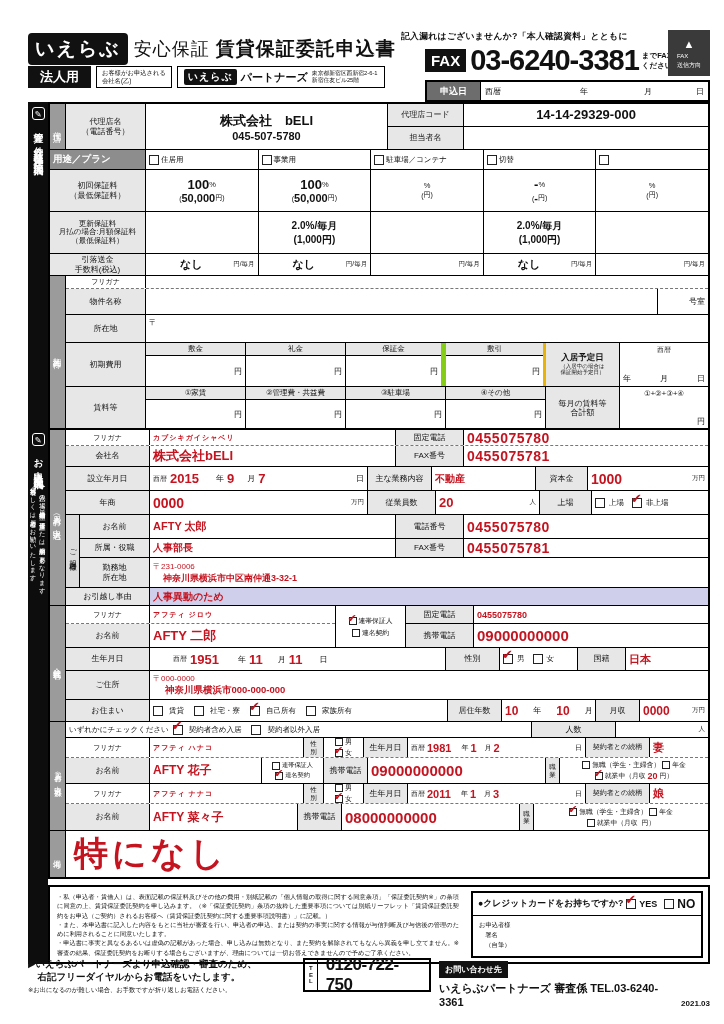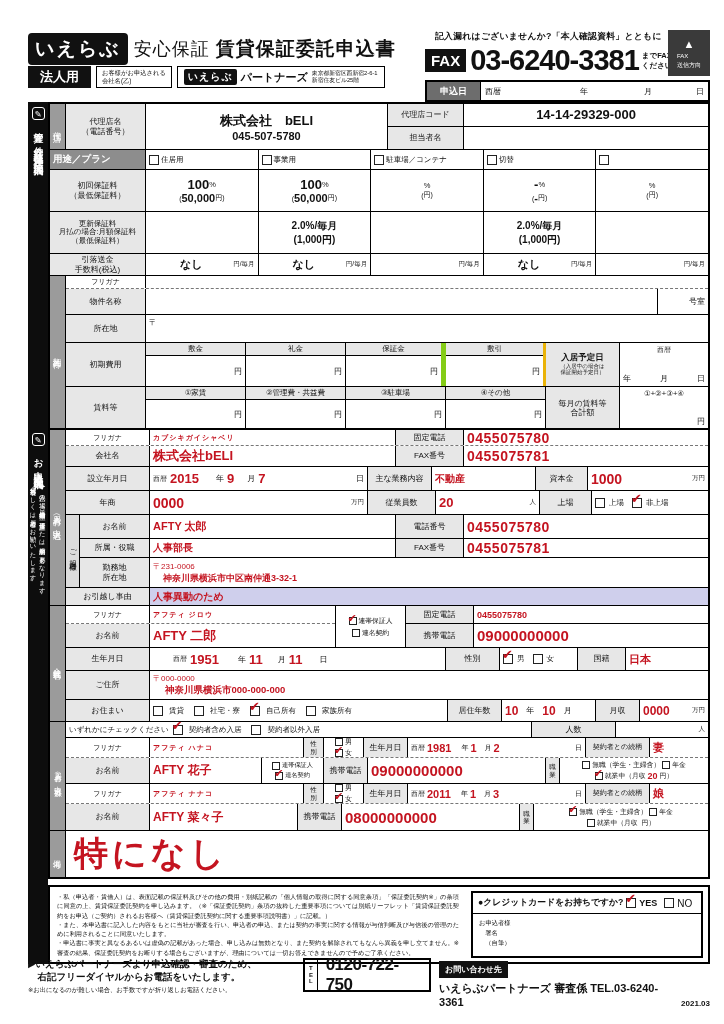--- a/index.html
+++ b/index.html
@@ -35,21 +35,21 @@
 .logo{background:#111;color:#fff;font-weight:bold;font-size:19px;padding:3px 7px;border-radius:4px;letter-spacing:2px}
 .assurance{font-size:18px;letter-spacing:1px}
 .doc-title{font-size:19px;font-weight:bold;letter-spacing:1px}
 .subbrand{position:absolute;left:28px;top:66px;display:flex;gap:5px;align-items:stretch}
 .houjin{background:#111;color:#fff;font-weight:bold;font-size:13px;display:flex;align-items:center;padding:0 12px}
 .custbox{border:1.5px solid #000;font-size:6.3px;display:flex;align-items:center;text-align:left;padding:2px 5px;line-height:1.3}
 .partnerbox{border:1.5px solid #000;display:flex;align-items:center;gap:4px;padding:2px 6px}
 .plogo{background:#111;color:#fff;font-weight:bold;font-size:10px;padding:1px 4px;border-radius:2px;letter-spacing:1px}
 .pname{font-size:11px;font-weight:bold}
 .paddr{font-size:5.8px;line-height:1.3}
-.faxnote{position:absolute;left:435px;top:31px;font-size:8.8px;font-weight:bold;letter-spacing:.3px}
+.faxnote{position:absolute;left:401px;top:31px;font-size:8.8px;font-weight:bold;letter-spacing:.3px}
 .faxrow{position:absolute;left:425px;top:44px;display:flex;align-items:center}
 .faxbadge{background:#111;color:#fff;font-weight:bold;font-size:15px;padding:3px 6px}
 .faxnum{font-size:29px;font-weight:bold;letter-spacing:-1px;margin-left:4px}
 .faxsuffix{font-size:7.5px;font-weight:bold;margin-left:3px;line-height:1.3}
 .faxdir{position:absolute;left:668px;top:30px;width:42px;height:46px;background:#3a3a3a;color:#fff;display:flex;flex-direction:column;align-items:center;justify-content:center;font-size:6px;line-height:1.4}
 .faxdir .arr{font-size:11px}
 .appdate{position:absolute;left:425px;top:80px;width:285px;height:22px;border:2px solid #000;display:flex;background:#fff}
 .ad-label{background:#6d6d6d;color:#fff;font-weight:bold;font-size:9px;display:flex;align-items:center;justify-content:center;width:54px;border-right:1px solid #000}
 .ad-cell{display:flex;align-items:center;font-size:8px;padding:0 4px}
 
@@ -542,21 +542,21 @@
                 <span class="cb"></span>
                   <span class="cblab">社宅・寮</span>
                 <span class="cb">
                     <i class="tick">✔</i>
                   </span>
                   <span class="cblab">自己所有</span>
                 <span class="cb"></span>
                   <span class="cblab">家族所有</span>
               </div>
               <div class="c lab" style="width:54px">居住年数</div>
-              <div class="c" style="width:94px;gap:8px">
+              <div class="c" style="width:94px;gap:15px">
                 <span class="red" style="font-size:12px">10</span>
                   <span style="font-size:8px">年</span>
                 <span class="red" style="font-size:12px">10</span>
                   <span style="font-size:8px">月</span>
               </div>
               <div class="c lab" style="width:44px">月収</div>
               <div class="c nr" style="flex:1">
                   <span class="red" style="font-size:12px">0000</span>
                   <span class="u" style="margin-left:auto">万円</span>
                 </div>
@@ -720,21 +720,21 @@
           <div>・申込書に事実と異なるあるいは虚偽の記載があった場合、申し込みは無効となり、また契約を解除されてもなんら異義を申し立てません。※審査の結果、保証委託契約をお断りする場合もございますが、理由については一切お答えできませんので予めご了承ください。</div>
         </div>
         <div class="cardbox">
           <div class="cardq">
             <span>●クレジットカードをお持ちですか?</span>
             <span class="cb">
                 <i class="tick">✔</i>
               </span>
               <span style="font-size:9px;font-weight:bold">YES</span>
             <span class="cb" style="margin-left:4px"></span>
-              <span style="font-size:10px;font-weight:normal">NO</span>
+              <span style="font-size:12px;font-weight:bold">NO</span>
           </div>
           <div class="signarea pre">お申込者様
 　署名
 　（自筆）</div>
         </div>
       </div>
     </div>
   </div>
 
   <div class="footer">

